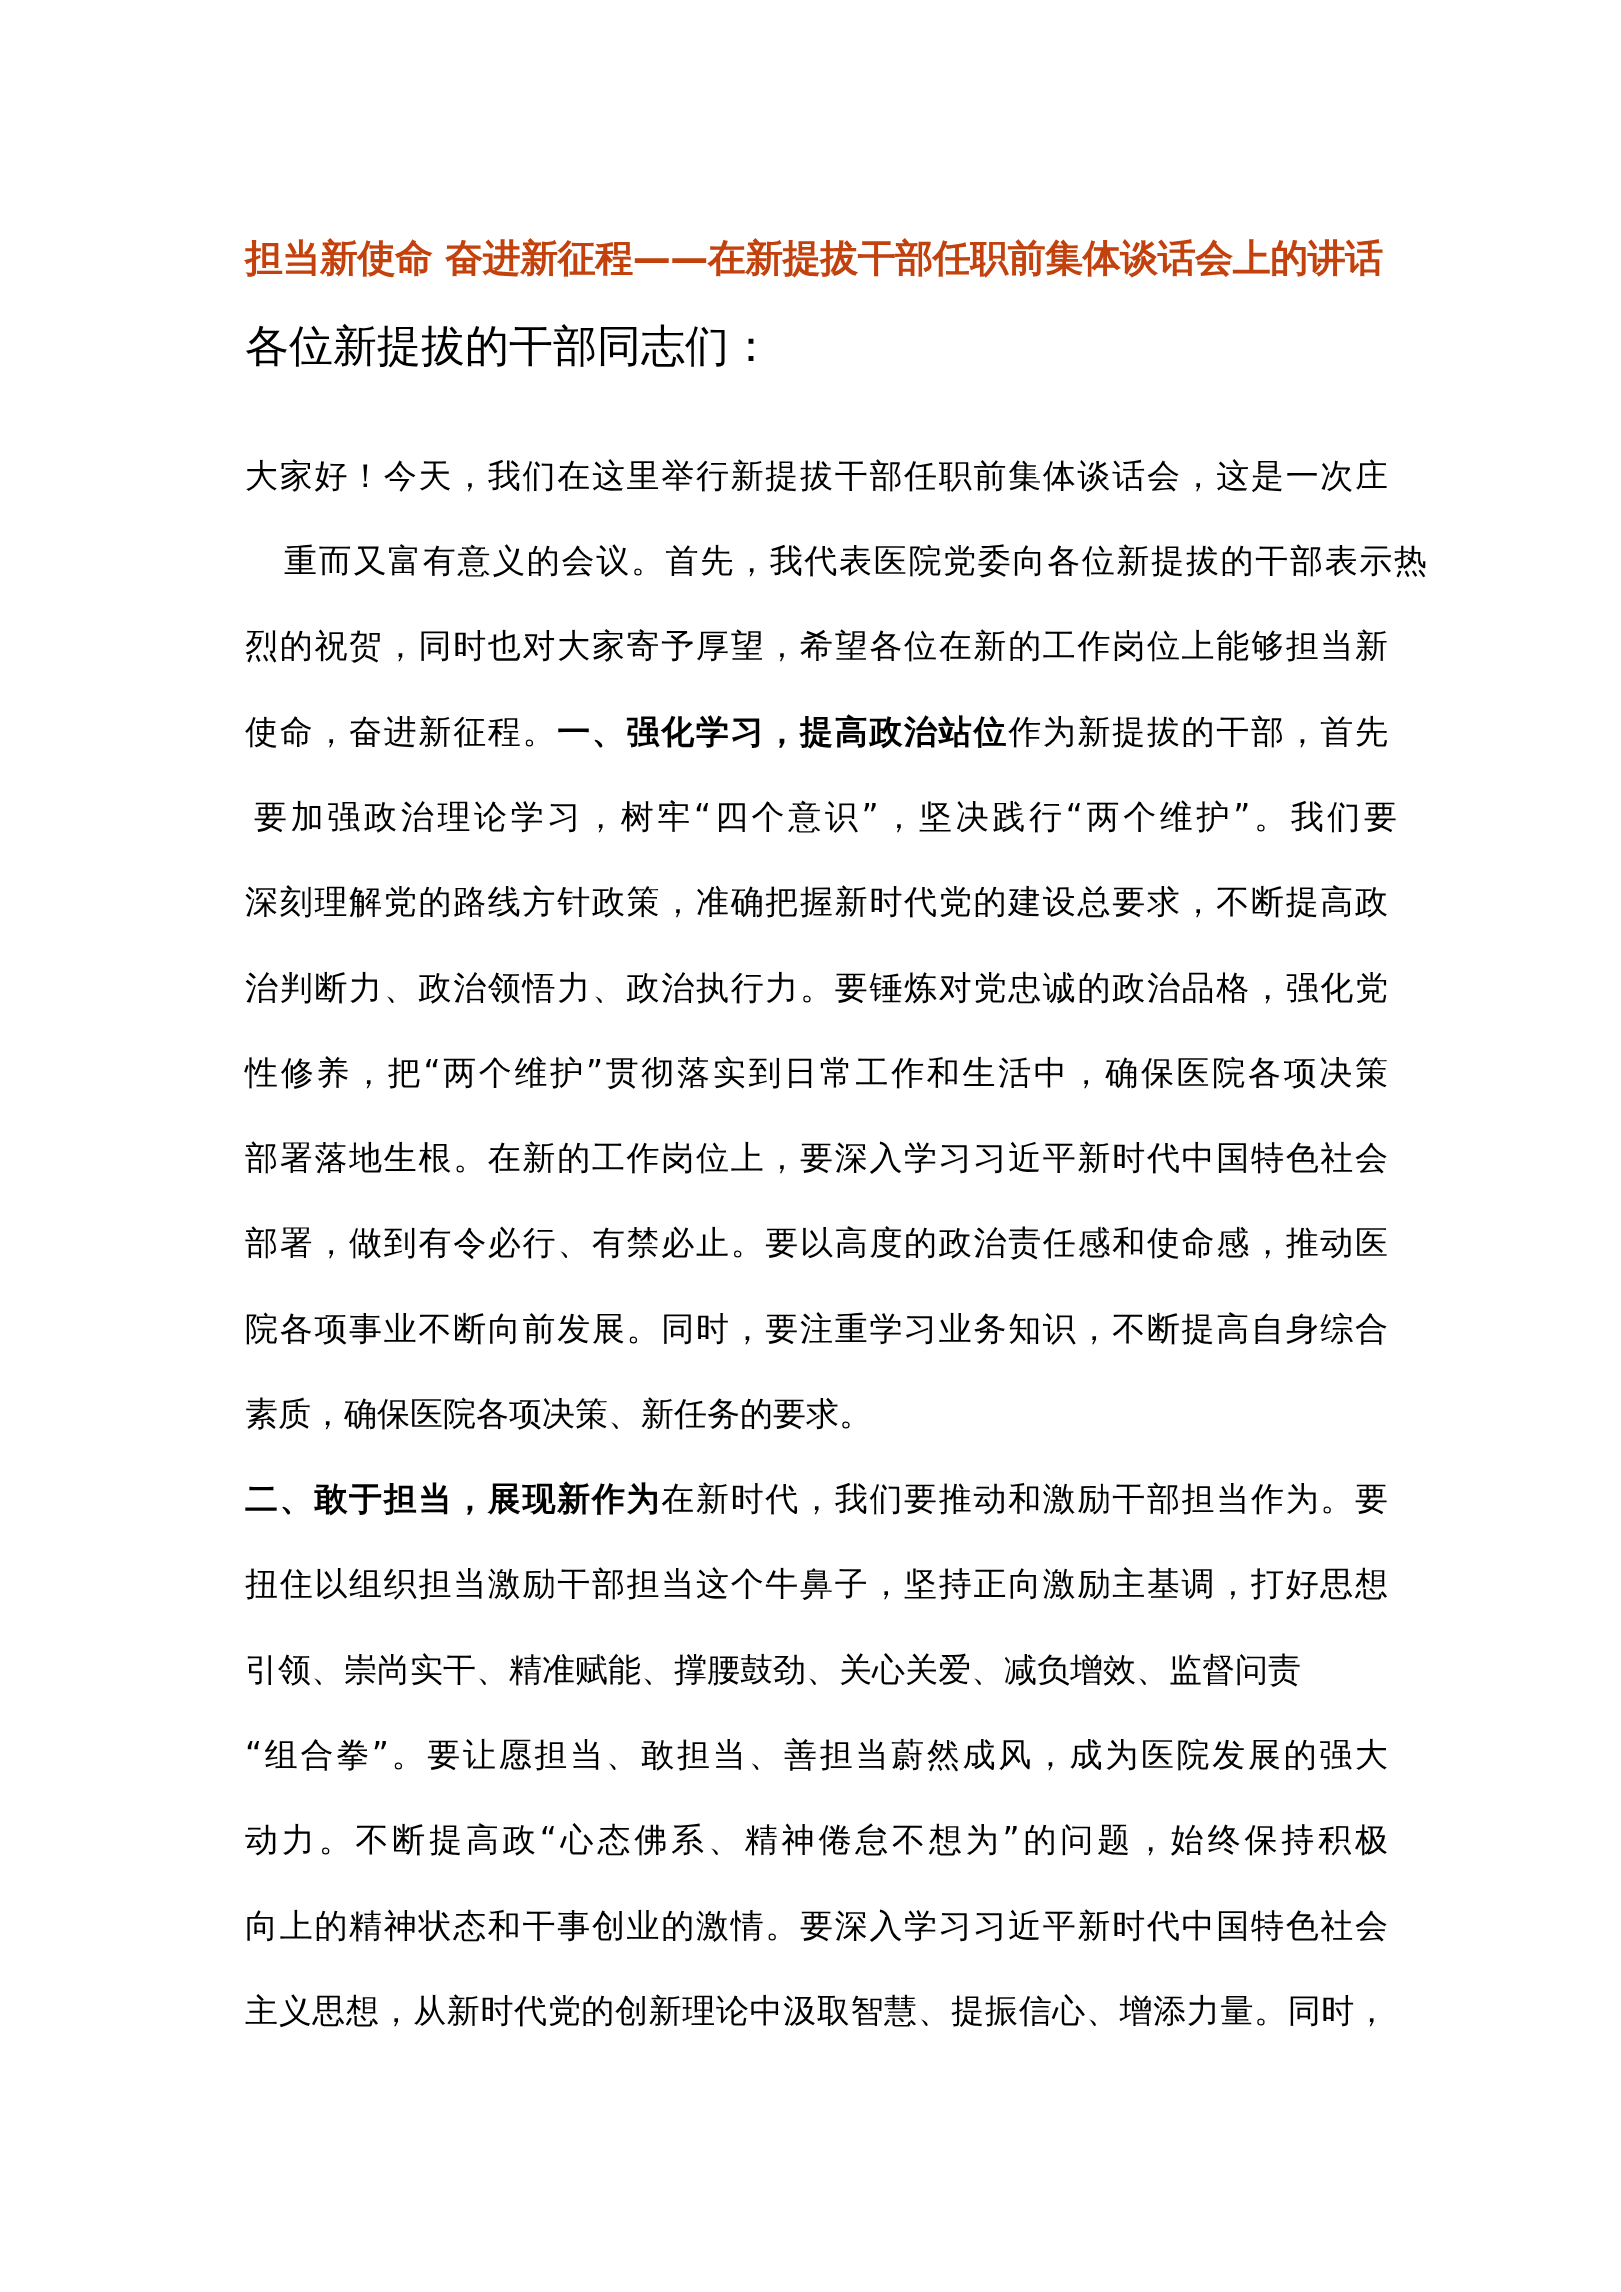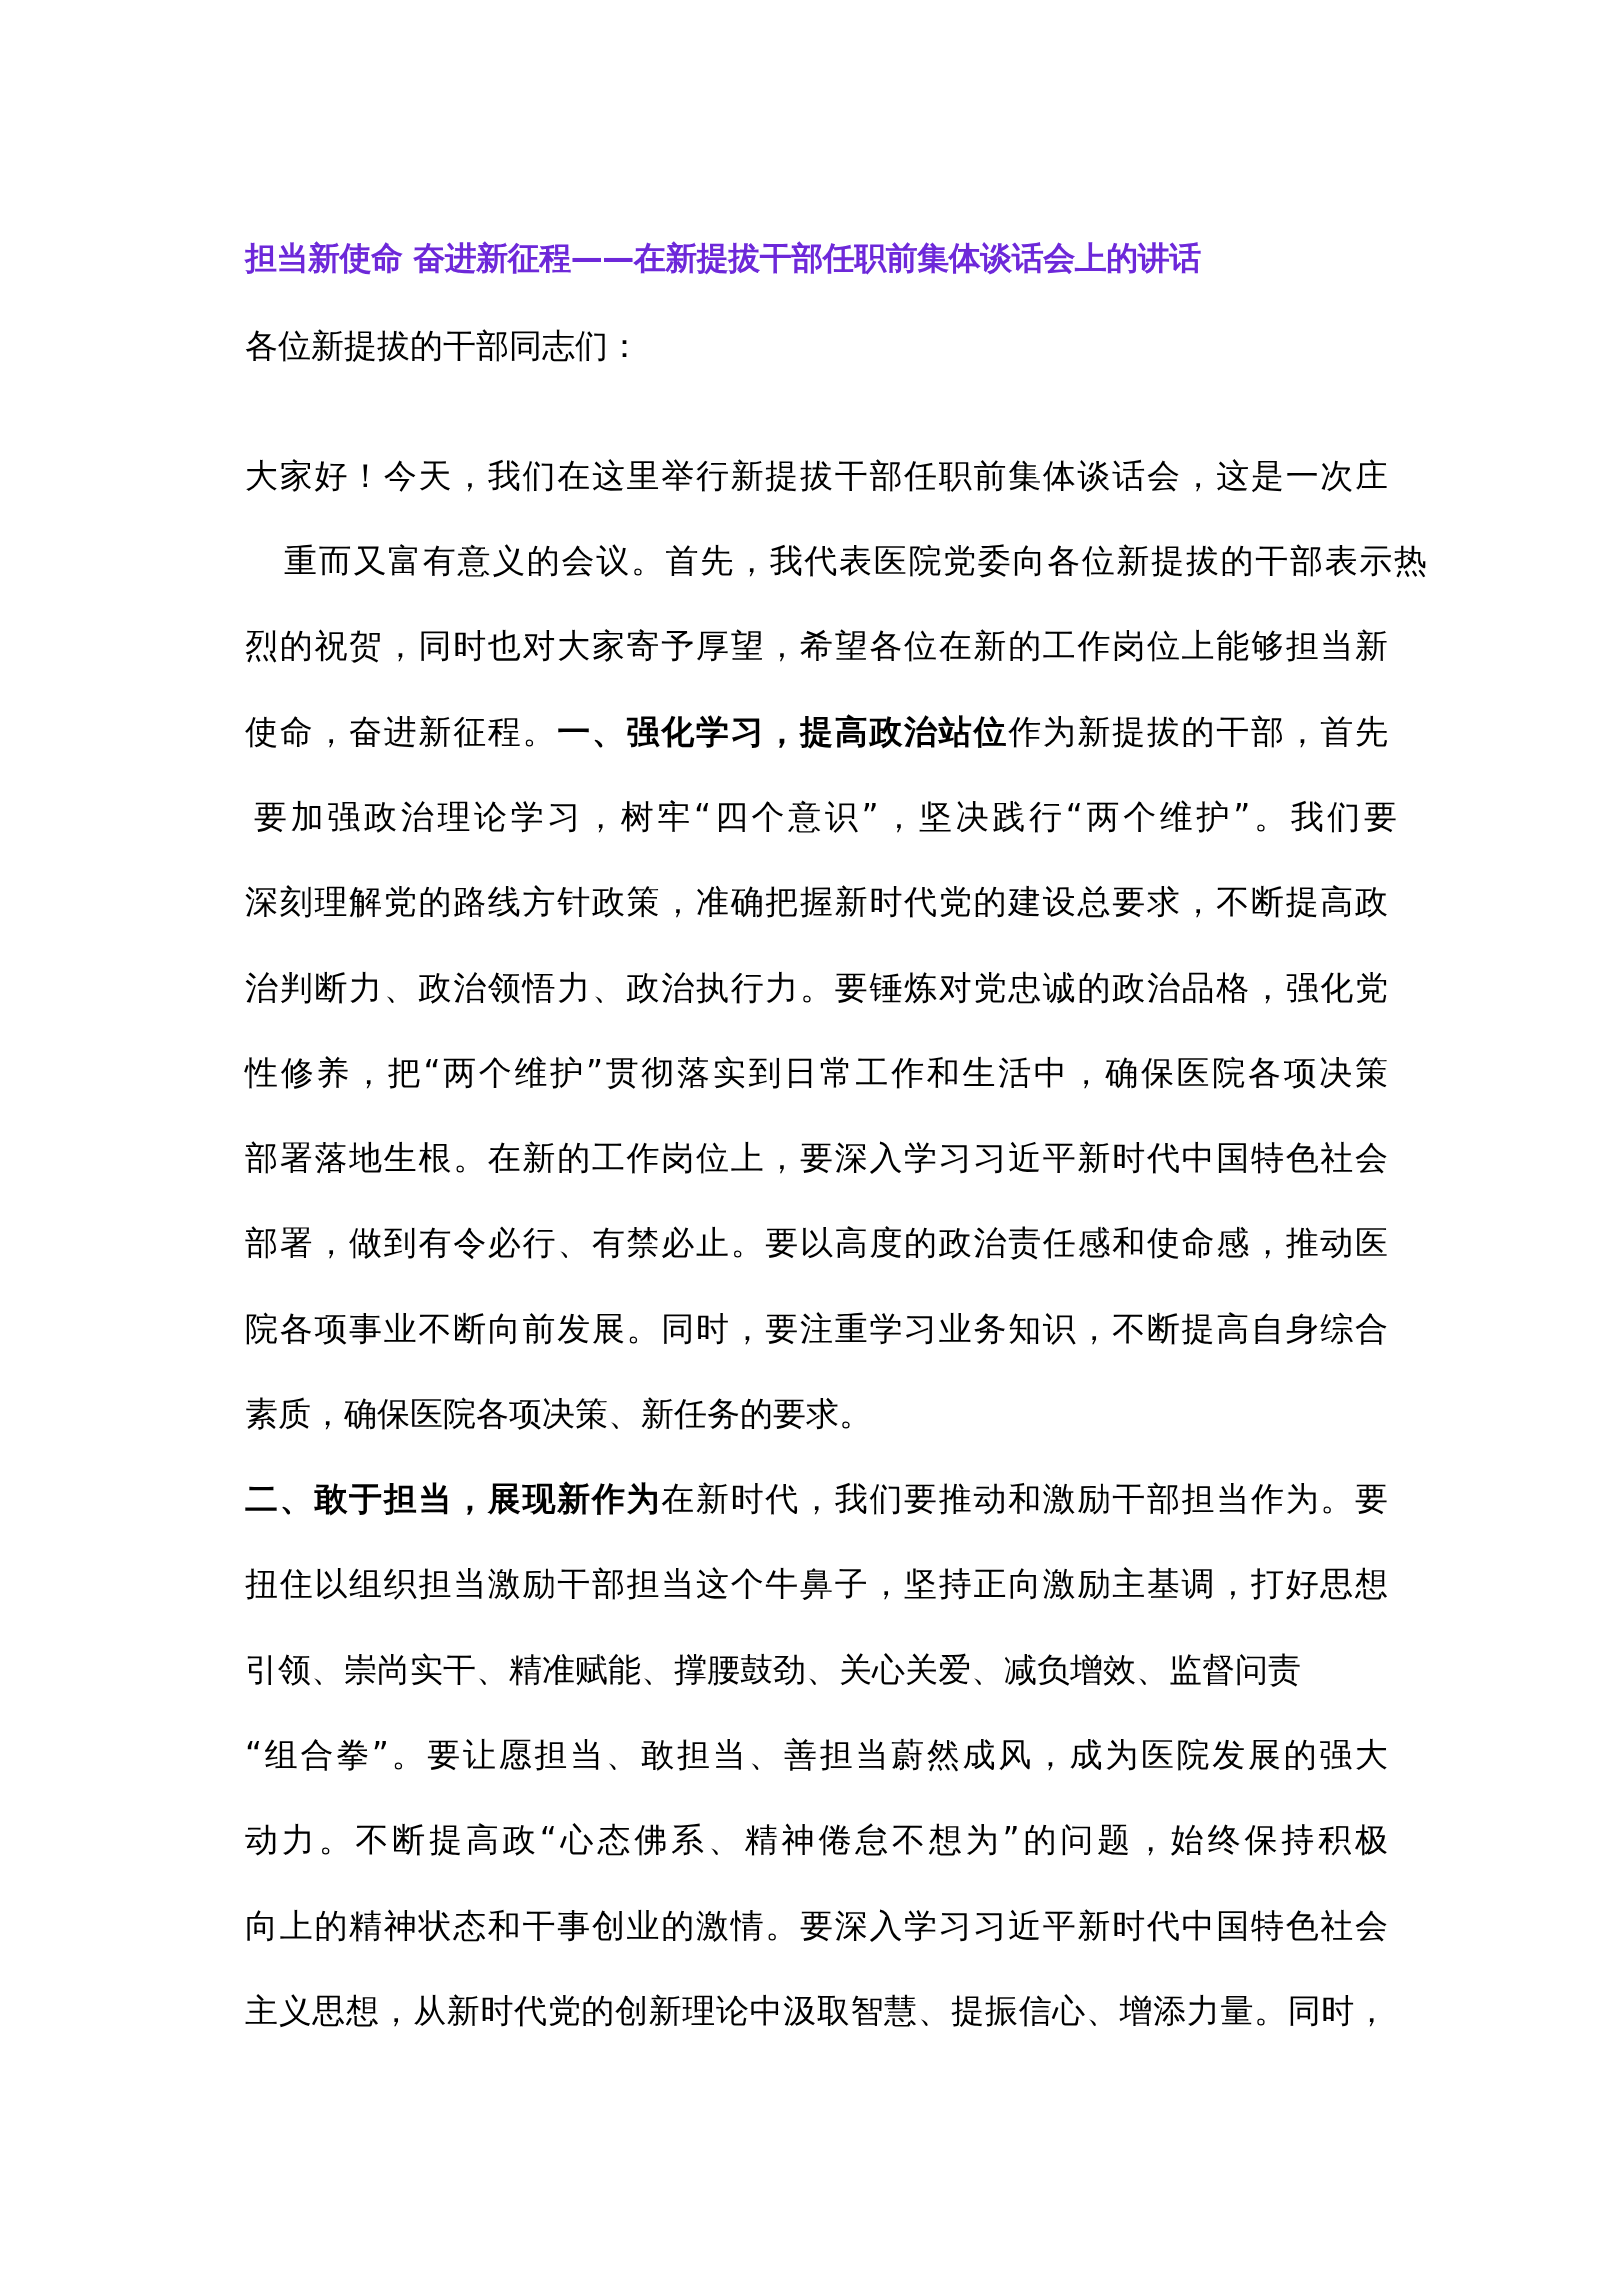--- a/index.html
+++ b/index.html
@@ -19,32 +19,32 @@
       position: absolute;
       left: 245px;
       top: 0;
       width: 1143px;
     }
     .title {
       position: absolute;
       left: 0;
       top: 233px;
       width: 1176px;
-      font-size: 32px;
+      font-size: 38px;
       font-weight: bold;
-      color: #6d28d9;
+      color: #c2410c;
       white-space: nowrap;
       letter-spacing: -0.5px;
       line-height: 51px;
     }
     .salutation {
       position: absolute;
       left: 0;
       top: 321px;
-      font-size: 33px;
+      font-size: 44px;
       line-height: 49px;
       white-space: nowrap;
     }
     .line {
       position: absolute;
       left: 0;
       width: 1143px;
       font-size: 33px;
       line-height: 49px;
       white-space: nowrap;

